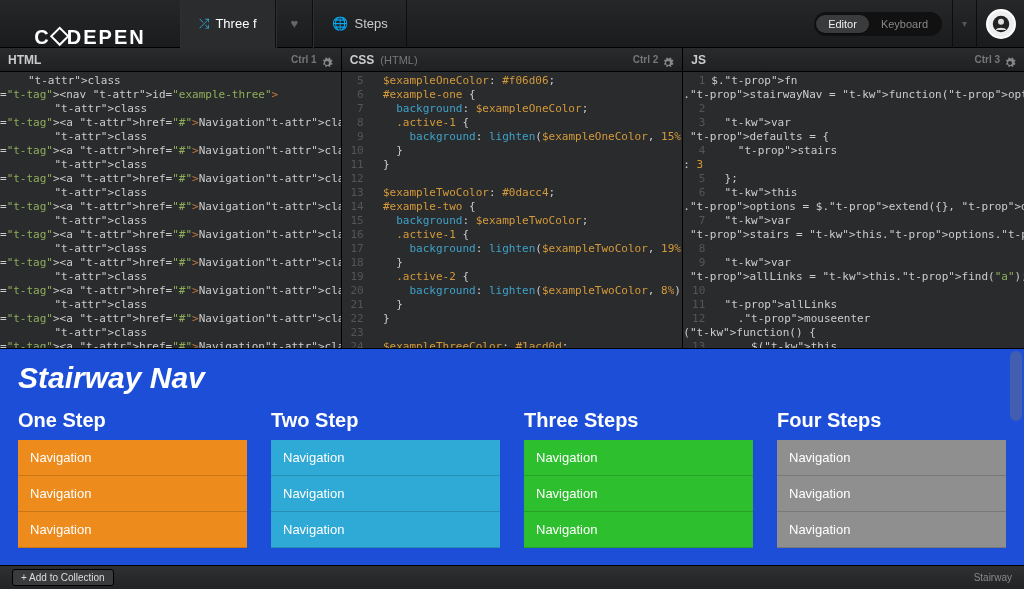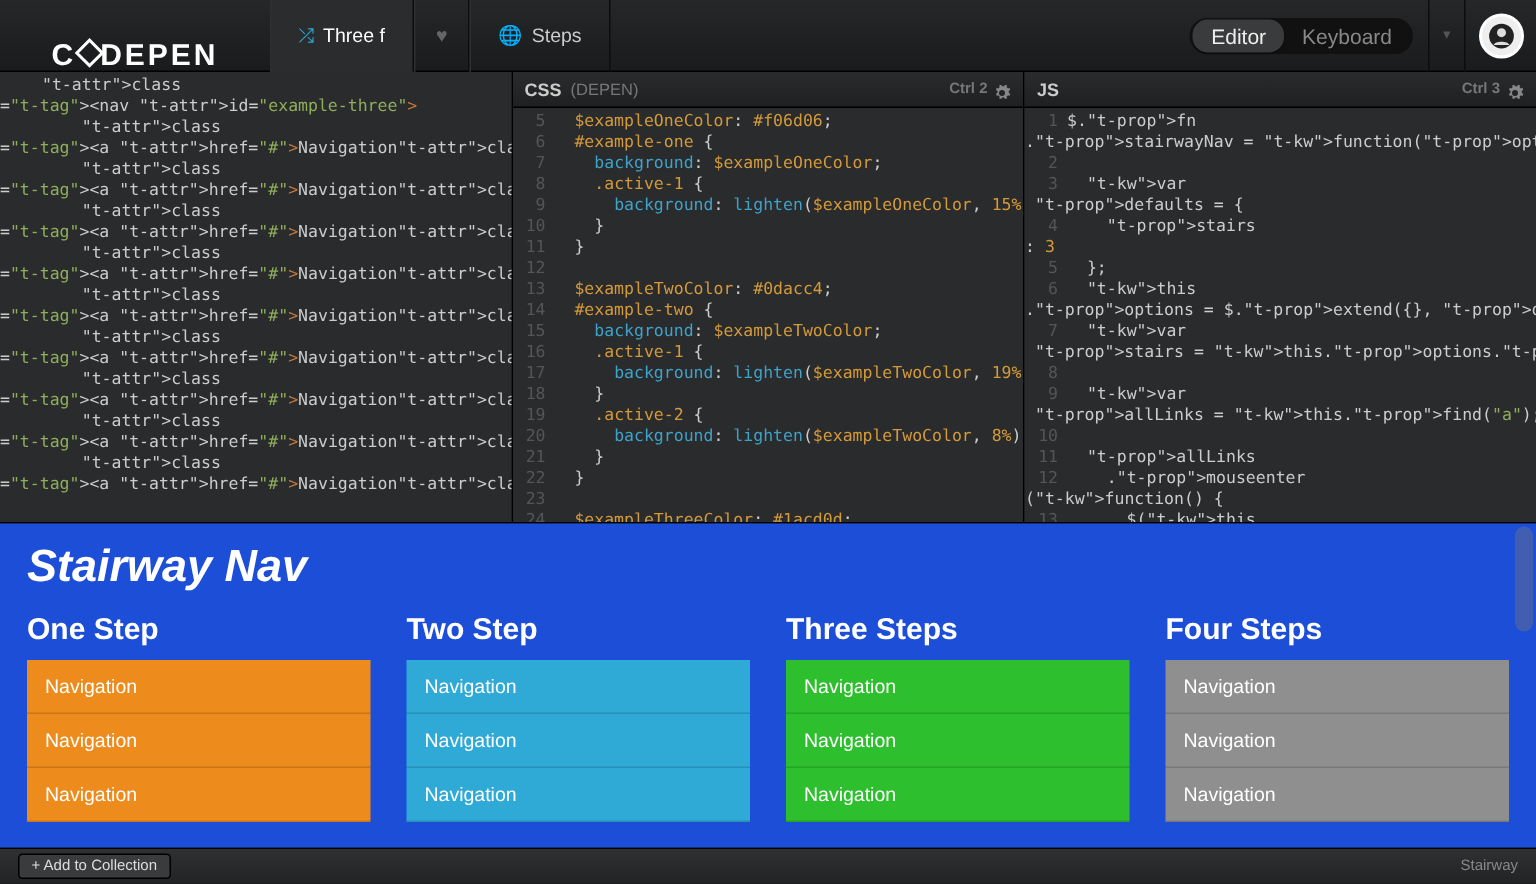--- a/index.html
+++ b/index.html
@@ -7,21 +7,21 @@
   
   .header { height: 48px; background: linear-gradient(#262728, #1a1b1c); display: flex; align-items: center; border-bottom: 1px solid #000; }
   .logo { width: 180px; height: 48px; display: flex; align-items: center; justify-content: center; color: #fff; font-weight: 700; letter-spacing: 3px; font-size: 20px; font-family: Arial, sans-serif; margin-top: 28px;}
   .head-btn { height: 48px; padding: 0 18px; display: flex; align-items: center; gap: 6px; color: #ccc; font-size: 13px; border-right: 1px solid #0d0d0d; border-left: 1px solid #2e2f30; cursor: pointer; }
   .head-btn.fork { background: #2b2c2d; color: #fff; }
   .head-btn.fork .ic { color: #2fa9d6; }
   .head-btn.share .ic { color: #2fa9d6; }
   .head-btn.heart { color: #666; padding: 0 14px;}
   .spacer { flex: 1; }
   .toggle { background: #111; border-radius: 12px; height: 24px; display: flex; align-items: center; padding: 2px; margin-right: 10px;}
-  .toggle span { font-size: 14px; padding: 3px 12px; border-radius: 10px; color: #888; cursor:pointer;}
+  .toggle span { font-size: 11px; padding: 3px 12px; border-radius: 10px; color: #888; cursor:pointer;}
   .toggle span.active { background: #3a3b3c; color: #eee; box-shadow: 0 1px 1px rgba(0,0,0,.4);}
   .avatar-wrap { width: 48px; height: 48px; display:flex; align-items:center; justify-content:center; border-left:1px solid #0d0d0d;}
   .avatar { width: 30px; height: 30px; border-radius: 50%; background:#eee; display:flex; align-items:center; justify-content:center; border:2px solid #fff;}
   .arrow-down { width: 24px; text-align:center; color:#555; font-size:10px; border-left:1px solid #0d0d0d; height:48px; line-height:48px;}
   
   .panels { height: 301px; display: flex; background: #1d1e20; border-bottom: 1px solid #000;}
   .panel { flex: 1; min-width: 0; border-right: 1px solid #000; display:flex; flex-direction:column; position:relative;}
   .panel:last-child { border-right: none; }
   .panel-head { height: 24px; line-height: 24px; padding: 0 8px; background: linear-gradient(#2a2b2c,#1f2021); color:#ccc; font-size: 12px; display:flex; align-items:center; border-bottom:1px solid #000; font-weight:bold;}
   .panel-head .lang { font-weight: normal; color:#777; margin-left:6px; font-size:11px;}
@@ -87,29 +87,40 @@
           <circle cx="12" cy="9" r="4" fill="#ddd"></circle>
           <path d="M5 20c1-4 13-4 14 0" fill="#ddd"></path>
         </svg>
     </div>
   </div>
 </div>
 
 <div class="panels">
 
   <div class="panel">
+    <div class="panel-head">
+      <span>HTML</span>
+      <span class="right">
+        <span>Ctrl 1</span>
+        <span class="gear">
+          <svg viewBox="0 0 24 24" width="12" height="12" fill="#888">
+              <path d="M12 8a4 4 0 100 8 4 4 0 000-8zm9 4l2 1-1 3-2-1a8 8 0 01-2 2l1 2-3 1-1-2a8 8 0 01-3 0l-1 2-3-1 1-2a8 8 0 01-2-2l-2 1-1-3 2-1a8 8 0 010-3l-2-1 1-3 2 1a8 8 0 012-2l-1-2 3-1 1 2a8 8 0 013 0l1-2 3 1-1 2a8 8 0 012 2l2-1 1 3-2 1a8 8 0 010 3z"></path>
+            </svg>
+        </span>
+      </span>
+    </div>
     <div class="code">
         <div class="code-inner" id="code-html"><span class="ln"><span class="gut"></span><span <span="" class="&lt;span">"t-attr"</span>&gt;class</span>=<span class="t-str">"t-tag"</span>&gt;&lt;nav <span class="&lt;span">"t-attr"</span>&gt;id=<span class="t-str">"example-three"</span><span class="t-tag">&gt;</span><span class="ln"><span class="gut"></span>    <span <span="" class="&lt;span">"t-attr"</span>&gt;class</span>=<span class="t-str">"t-tag"</span>&gt;&lt;a <span class="&lt;span">"t-attr"</span>&gt;href=<span class="t-str">"#"</span><span class="t-tag">&gt;</span>Navigation<span <span="" class="&lt;span">"t-attr"</span>&gt;class=&gt;&lt;/a<span class="ln"><span class="gut"></span>    <span <span="" class="&lt;span">"t-attr"</span>&gt;class</span>=<span class="t-str">"t-tag"</span>&gt;&lt;a <span class="&lt;span">"t-attr"</span>&gt;href=<span class="t-str">"#"</span><span class="t-tag">&gt;</span>Navigation<span <span="" class="&lt;span">"t-attr"</span>&gt;class=&gt;&lt;/a<span class="ln"><span class="gut"></span>    <span <span="" class="&lt;span">"t-attr"</span>&gt;class</span>=<span class="t-str">"t-tag"</span>&gt;&lt;a <span class="&lt;span">"t-attr"</span>&gt;href=<span class="t-str">"#"</span><span class="t-tag">&gt;</span>Navigation<span <span="" class="&lt;span">"t-attr"</span>&gt;class=&gt;&lt;/a<span class="ln"><span class="gut"></span>    <span <span="" class="&lt;span">"t-attr"</span>&gt;class</span>=<span class="t-str">"t-tag"</span>&gt;&lt;a <span class="&lt;span">"t-attr"</span>&gt;href=<span class="t-str">"#"</span><span class="t-tag">&gt;</span>Navigation<span <span="" class="&lt;span">"t-attr"</span>&gt;class=&gt;&lt;/a<span class="ln"><span class="gut"></span>    <span <span="" class="&lt;span">"t-attr"</span>&gt;class</span>=<span class="t-str">"t-tag"</span>&gt;&lt;a <span class="&lt;span">"t-attr"</span>&gt;href=<span class="t-str">"#"</span><span class="t-tag">&gt;</span>Navigation<span <span="" class="&lt;span">"t-attr"</span>&gt;class=&gt;&lt;/a<span class="ln"><span class="gut"></span>    <span <span="" class="&lt;span">"t-attr"</span>&gt;class</span>=<span class="t-str">"t-tag"</span>&gt;&lt;a <span class="&lt;span">"t-attr"</span>&gt;href=<span class="t-str">"#"</span><span class="t-tag">&gt;</span>Navigation<span <span="" class="&lt;span">"t-attr"</span>&gt;class=&gt;&lt;/a<span class="ln"><span class="gut"></span>    <span <span="" class="&lt;span">"t-attr"</span>&gt;class</span>=<span class="t-str">"t-tag"</span>&gt;&lt;a <span class="&lt;span">"t-attr"</span>&gt;href=<span class="t-str">"#"</span><span class="t-tag">&gt;</span>Navigation<span <span="" class="&lt;span">"t-attr"</span>&gt;class=&gt;&lt;/a<span class="ln"><span class="gut"></span>    <span <span="" class="&lt;span">"t-attr"</span>&gt;class</span>=<span class="t-str">"t-tag"</span>&gt;&lt;a <span class="&lt;span">"t-attr"</span>&gt;href=<span class="t-str">"#"</span><span class="t-tag">&gt;</span>Navigation<span <span="" class="&lt;span">"t-attr"</span>&gt;class=&gt;&lt;/a<span class="ln"><span class="gut"></span>    <span <span="" class="&lt;span">"t-attr"</span>&gt;class</span>=<span class="t-str">"t-tag"</span>&gt;&lt;a <span class="&lt;span">"t-attr"</span>&gt;href=<span class="t-str">"#"</span><span class="t-tag">&gt;</span>Navigation<span <span="" class="&lt;span">"t-attr"</span>&gt;class=&gt;&lt;/a=&gt;&lt;/nav=&gt;&lt;/div=&gt;&lt;div=&gt;&lt;h2Four Steps&gt;class=&gt;&lt;/h2=&gt;&lt;nav &gt;id==&gt;&lt;a &gt;href=Navigation&gt;class=&gt;&lt;/a=&gt;&lt;a &gt;href=Navigation&gt;class=&gt;&lt;/a=&gt;&lt;a &gt;href=Navigation&gt;class=&gt;&lt;/a</div>
       </div>
   </div>
 
   <div class="panel">
     <div class="panel-head">
       <span>CSS</span>
-      <span class="lang">(DEPEN)</span>
+      <span class="lang">(HTML)</span>
       <span class="right">
         <span>Ctrl 2</span>
         <span class="gear">
           <svg viewBox="0 0 24 24" width="12" height="12" fill="#888">
               <path d="M12 8a4 4 0 100 8 4 4 0 000-8zm9 4l2 1-1 3-2-1a8 8 0 01-2 2l1 2-3 1-1-2a8 8 0 01-3 0l-1 2-3-1 1-2a8 8 0 01-2-2l-2 1-1-3 2-1a8 8 0 010-3l-2-1 1-3 2 1a8 8 0 012-2l-1-2 3-1 1 2a8 8 0 013 0l1-2 3 1-1 2a8 8 0 012 2l2-1 1 3-2 1a8 8 0 010 3z"></path>
             </svg>
         </span>
       </span>
     </div>
     <div class="code">

